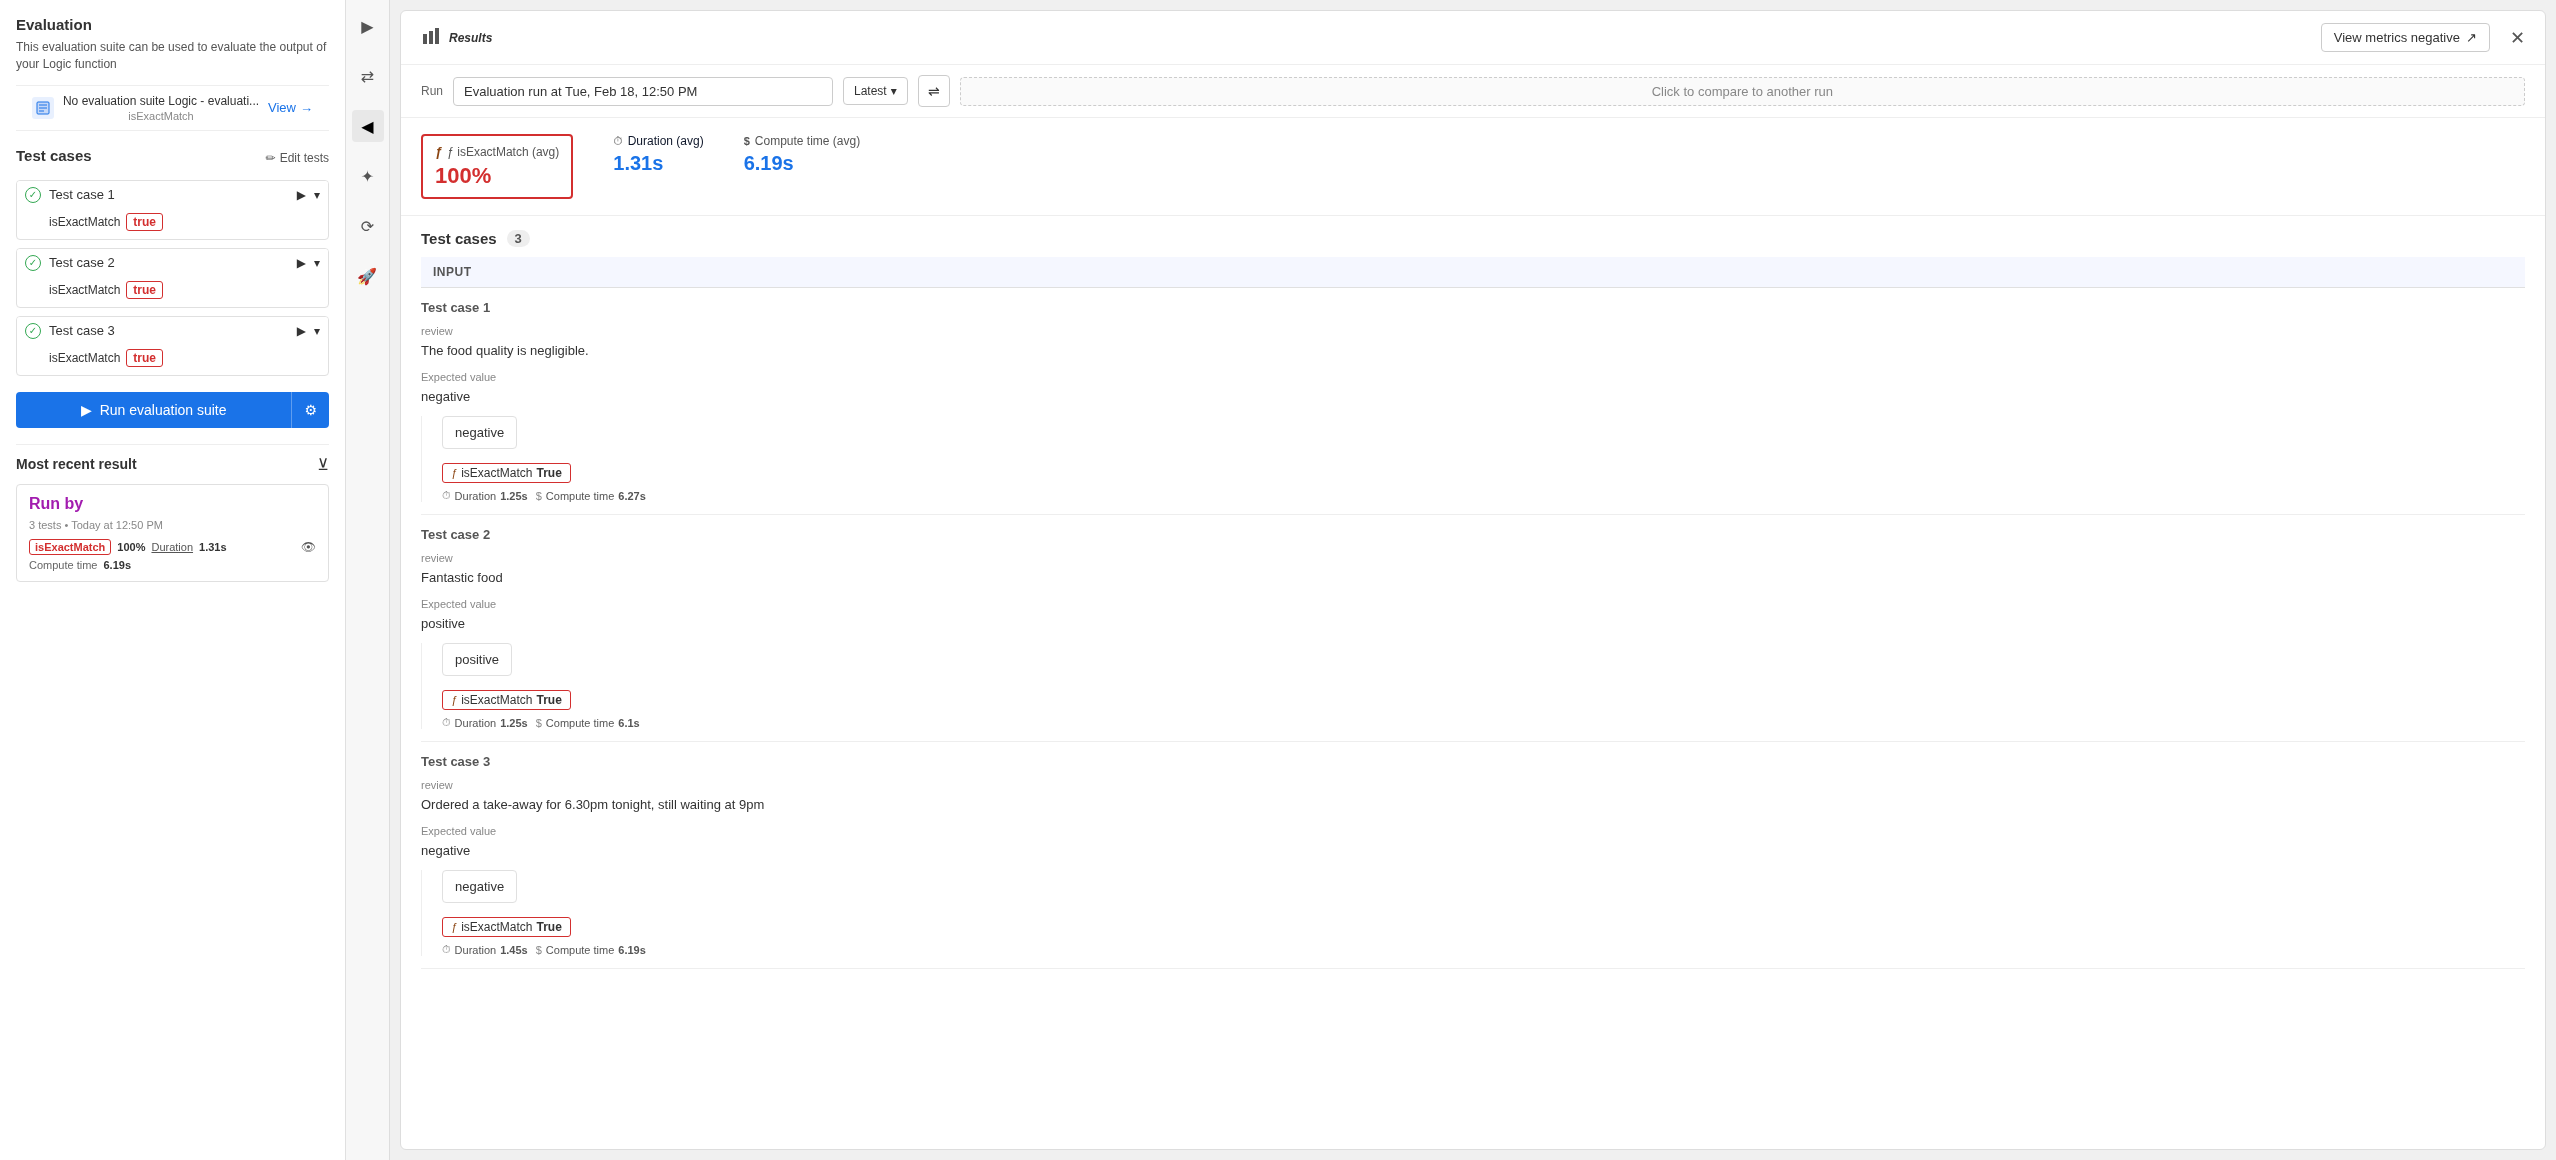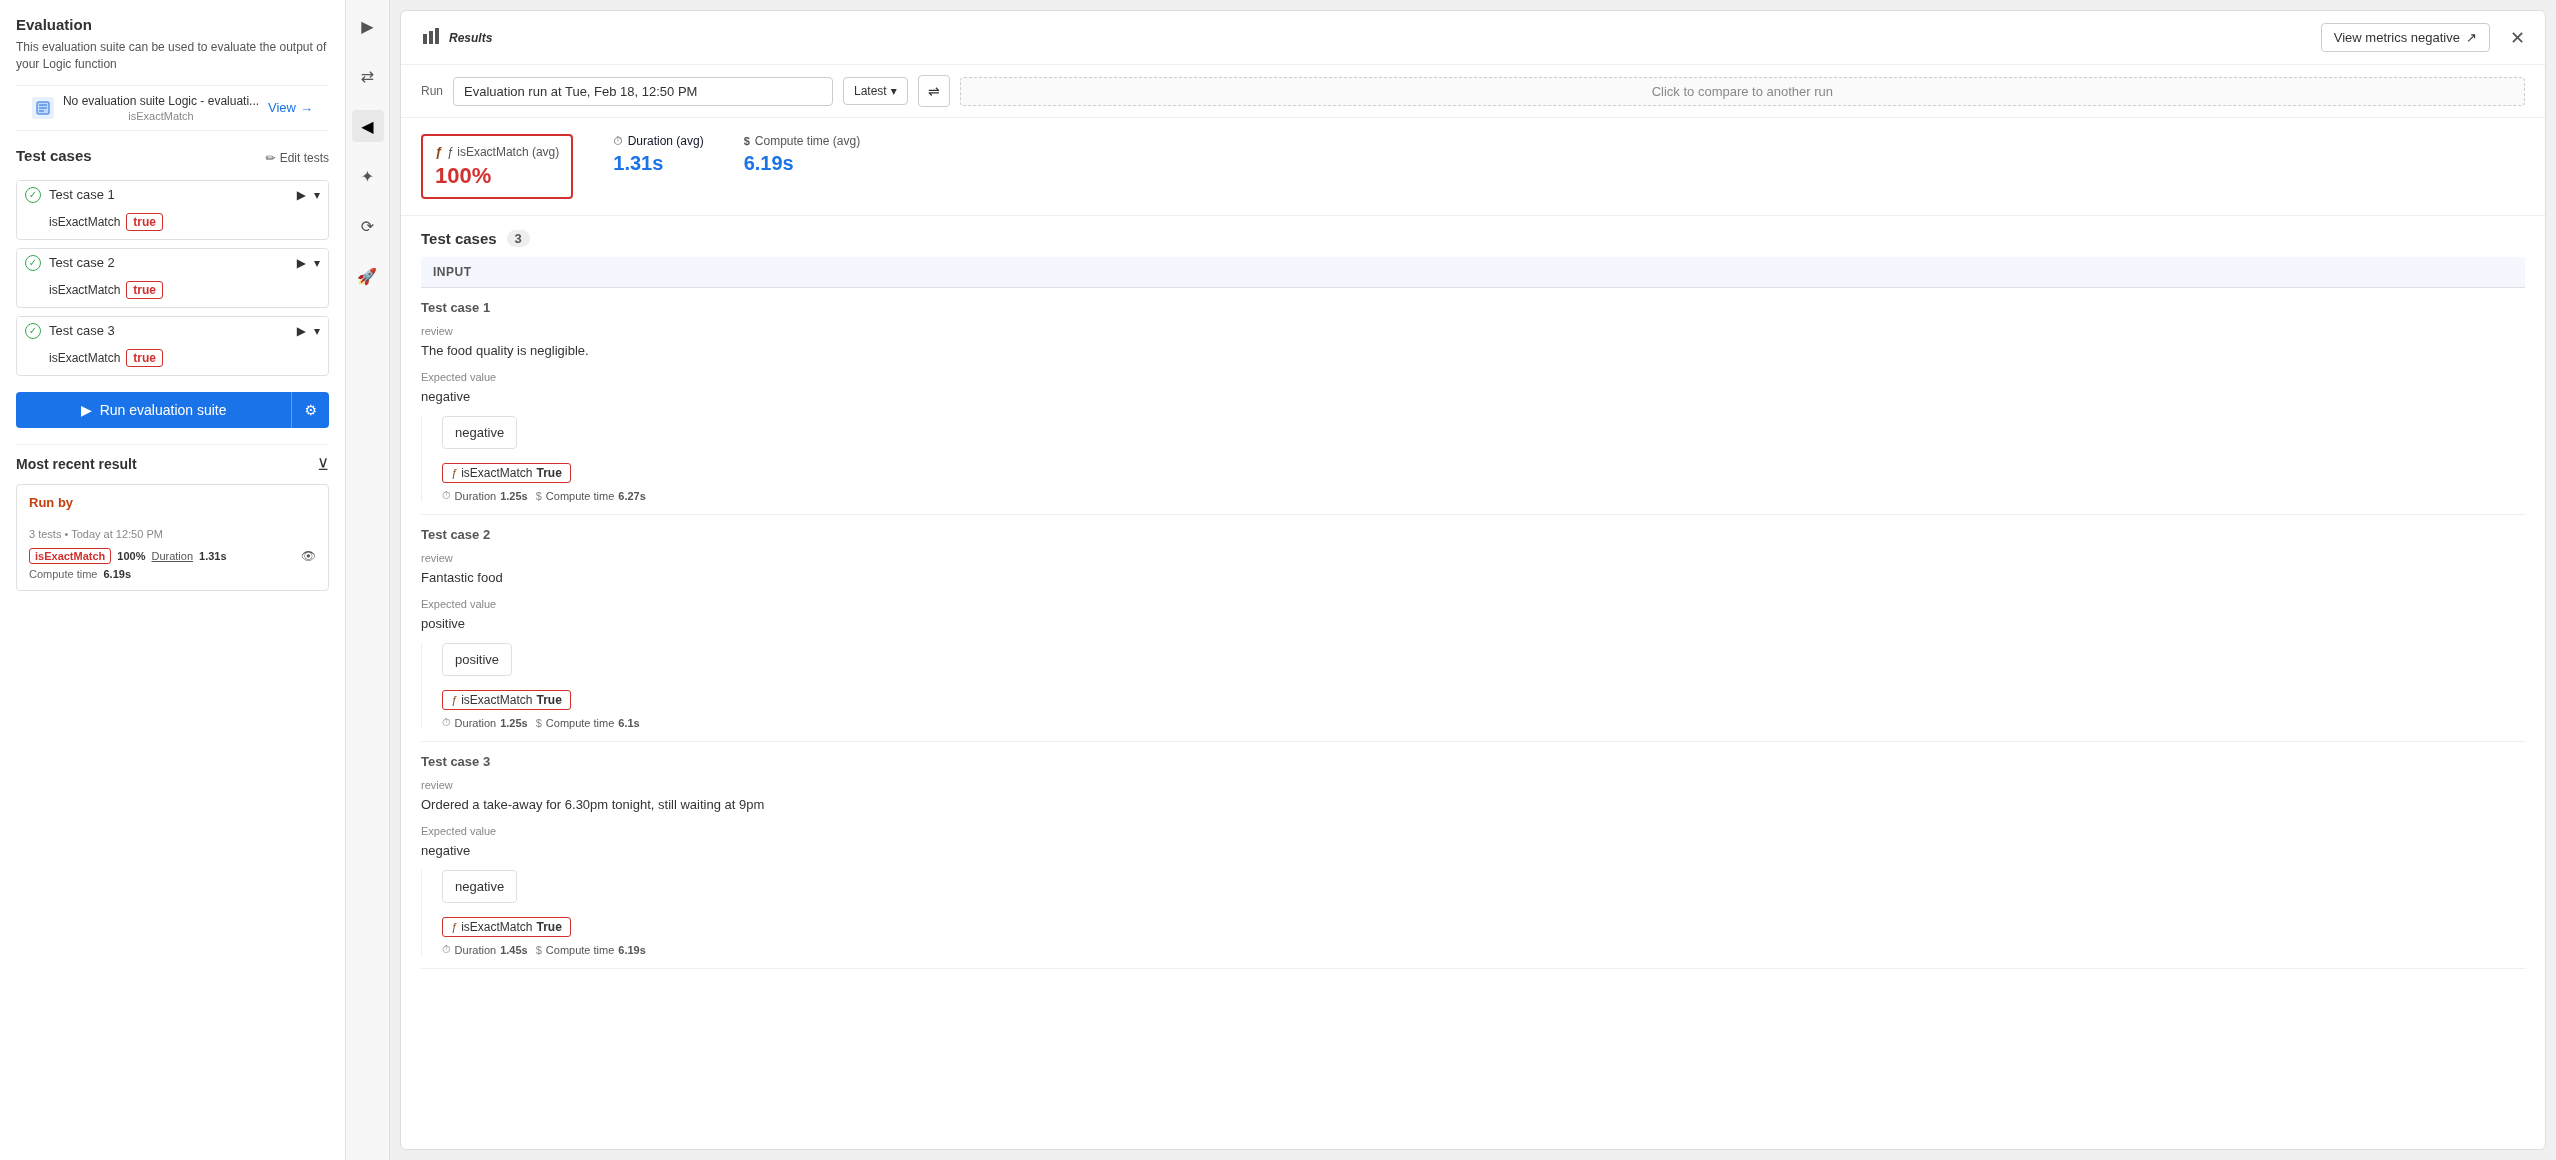--- a/index.html
+++ b/index.html
@@ -255,24 +255,24 @@
       font-weight: 600;
     }
 
     .most-recent-card {
       border: 1px solid #e0e0e0;
       border-radius: 4px;
       padding: 10px 12px;
     }
 
     .run-by-text {
-      font-size: 13px;
+      font-size: 16px;
       font-weight: 600;
-      color: #c2410c;
-      margin-bottom: 18px;
+      color: #a21caf;
+      margin-bottom: 6px;
     }
 
     .run-meta {
       font-size: 11px;
       color: #888;
       margin-bottom: 8px;
     }
 
     .run-stats-row {
       display: flex;

